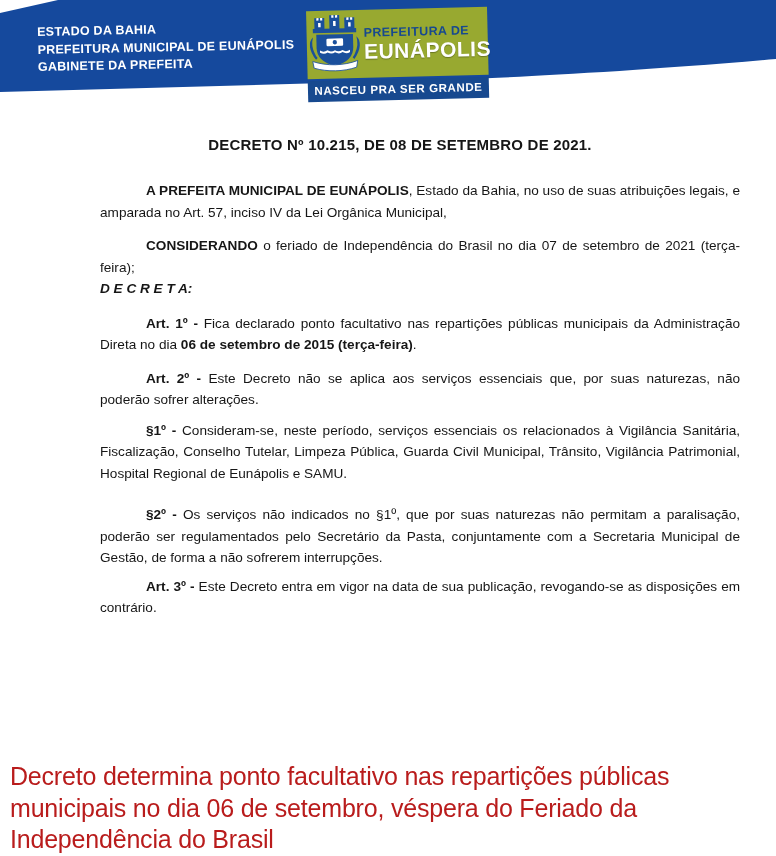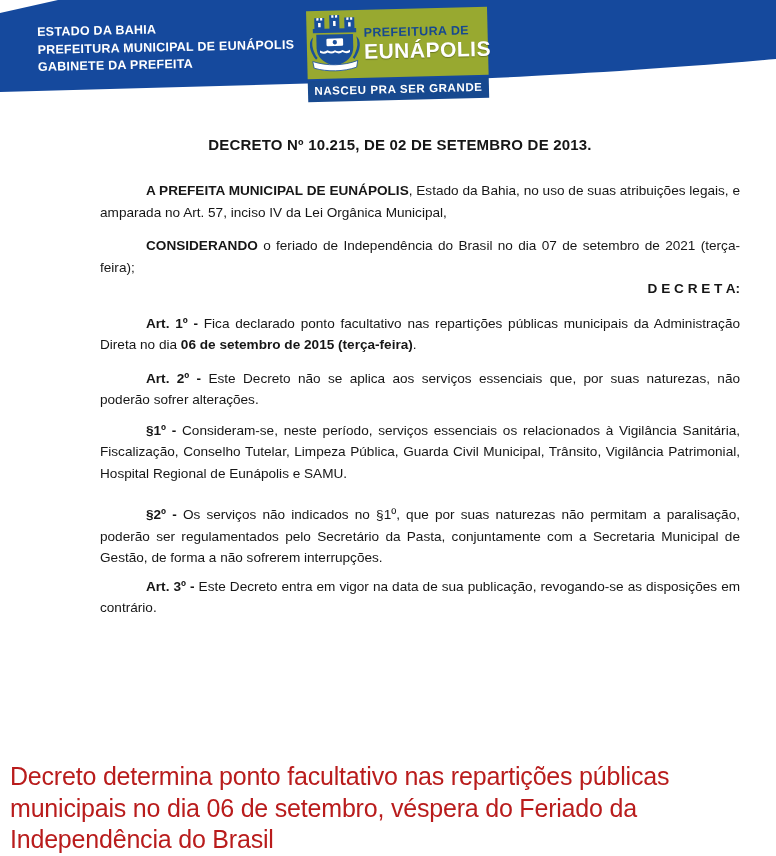--- a/index.html
+++ b/index.html
@@ -25,21 +25,21 @@
             text-align:center;padding:4px 0 5px;}
 
   
   .doc{position:absolute;left:100px;top:136px;width:640px;color:#161616;
        font-size:13.6px;line-height:21.5px;}
   .doc-title{text-align:center;font-weight:bold;font-size:15px;line-height:18px;
              letter-spacing:.2px;margin:0 40px 26px 0;}
   .ementa{margin:0 0 14px 317px;width:283px;font-style:italic;font-size:13px;
           line-height:22px;text-align:justify;}
   .paras p.para{margin:0 0 12px 0;text-align:justify;text-indent:46px;}
-  .paras p.para.center{text-align:right;text-indent:0;}
+  .paras p.para.center{text-align:left;text-indent:0;font-style:italic;}
   .paras p:nth-of-type(1){margin-bottom:12px;}
   .paras p:nth-of-type(2){margin-bottom:0;}
   .paras p:nth-of-type(3){margin-bottom:13px;}
   .paras p:nth-of-type(4){margin-bottom:12px;}
   .paras p:nth-of-type(5){margin-bottom:9px;}
   .paras p:nth-of-type(6){margin-bottom:20px;}
   .paras p:nth-of-type(7){margin-bottom:7px;}
   .paras p:nth-of-type(8){margin-bottom:16px;}
   .b{font-weight:bold;}
 
@@ -99,21 +99,21 @@
       </svg>
       <div class="logo-txt">
         <div class="logo-l1" style="color: rgb(23, 73, 143);">PREFEITURA DE</div>
         <div class="logo-l2">EUNÁPOLIS</div>
       </div>
     </div>
     <div class="logo-tag" style="background: rgb(23, 73, 143);">NASCEU PRA SER GRANDE</div>
   </div>
 
   <div class="doc">
-    <div class="doc-title">DECRETO Nº 10.215, DE 02 DE SETEMBRO DE 2013.</div>
+    <div class="doc-title">DECRETO Nº 10.215, DE 08 DE SETEMBRO DE 2021.</div>
     <div class="paras">
         <p class="para "><span class="b">A PREFEITA MUNICIPAL DE EUNÁPOLIS</span><span>, Estado da Bahia, no uso de suas atribuições legais, e amparada no Art. 57, inciso IV da Lei Orgânica Municipal,</span></p>
         <p class="para "><span class="b">CONSIDERANDO</span><span> o feriado de Independência do Brasil no dia 07 de setembro de 2021 (terça-feira);</span></p>
         <p class="para center"><span class="b">D E C R E T A:</span></p>
         <p class="para "><span class="b">Art. 1º - </span><span>Fica declarado ponto facultativo nas repartições públicas municipais da Administração Direta no dia </span><span class="b">06 de setembro de 2015 (terça-feira)</span><span>.</span></p>
         <p class="para "><span class="b">Art. 2º - </span><span>Este Decreto não se aplica aos serviços essenciais que, por suas naturezas, não poderão sofrer alterações.</span></p>
         <p class="para "><span class="b">§1º - </span><span>Consideram-se, neste período, serviços essenciais os relacionados à Vigilância Sanitária, Fiscalização, Conselho Tutelar, Limpeza Pública, Guarda Civil Municipal, Trânsito, Vigilância Patrimonial, Hospital Regional de Eunápolis e SAMU.</span></p>
         <p class="para "><span class="b">§2º - </span><span>Os serviços não indicados no §1º, que por suas naturezas não permitam a paralisação, poderão ser regulamentados pelo Secretário da Pasta, conjuntamente com a Secretaria Municipal de Gestão, de forma a não sofrerem interrupções.</span></p>
         <p class="para "><span class="b">Art. 3º - </span><span>Este Decreto entra em vigor na data de sua publicação, revogando-se as disposições em contrário.</span></p>
       </div>

